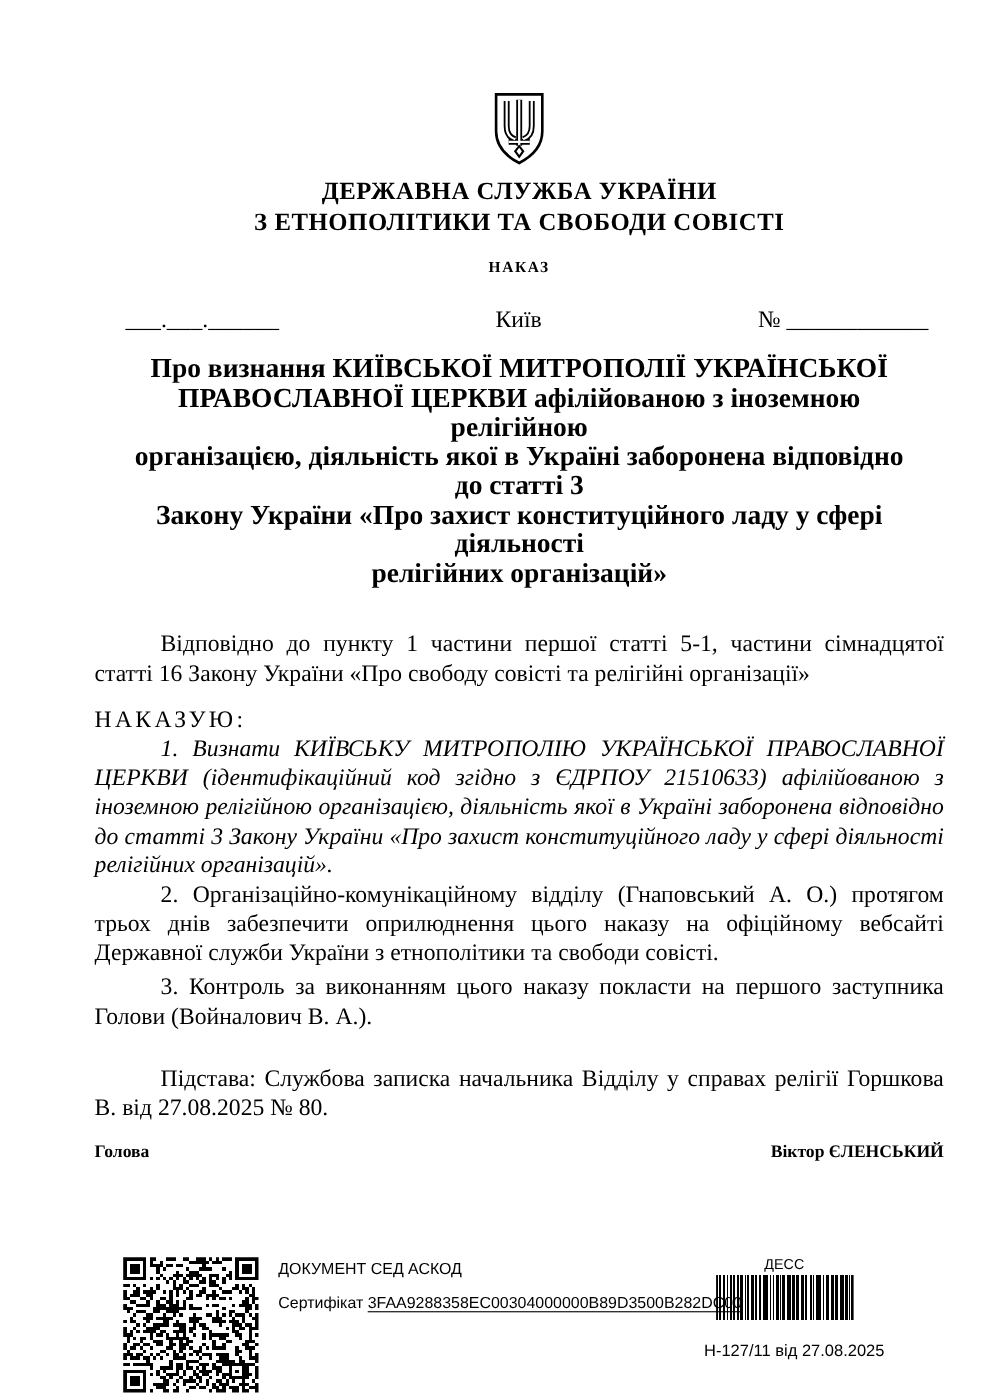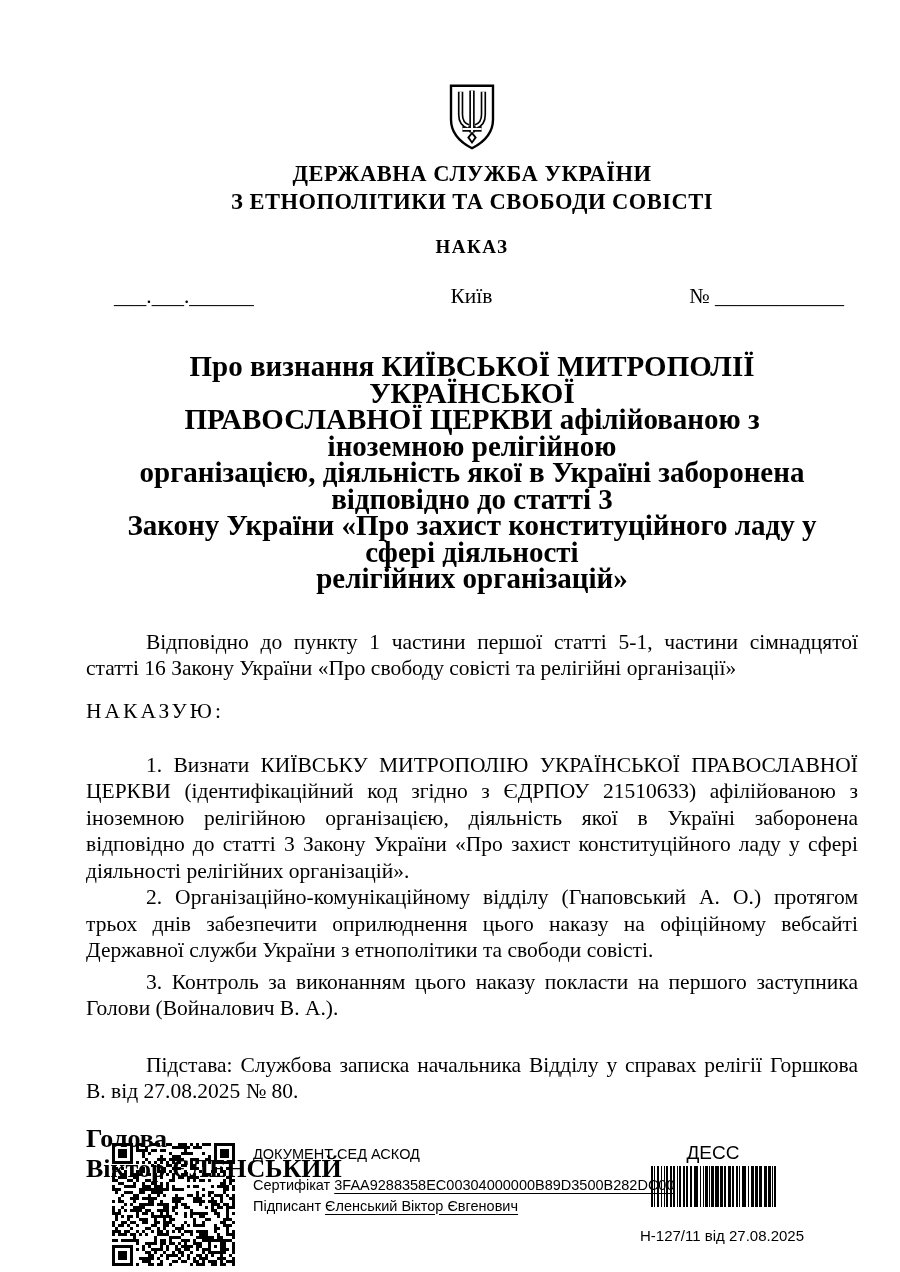--- a/index.html
+++ b/index.html
@@ -3,42 +3,42 @@
 <meta charset="utf-8">
 <style>
   html,body{margin:0;padding:0;background:#fff;}
   .page{
     position:relative;width:900px;height:1272px;background:#ffffff;color:#000;
     font-family:"Liberation Serif",serif;overflow:hidden;
   }
   .content{position:absolute;left:86px;top:0;width:772px;}
   .emblem{display:block;margin:82px auto 0 auto;width:60px;height:70px;}
   .org{margin-top:8px;text-align:center;font-weight:bold;font-size:22.5px;line-height:28px;letter-spacing:.5px;}
-  .doc-type{margin-top:20px;text-align:center;font-weight:bold;font-size:19px;letter-spacing:1.5px;}
+  .doc-type{margin-top:20px;text-align:center;font-weight:bold;font-size:14px;letter-spacing:1.5px;}
   .meta-row{margin-top:26px;display:flex;justify-content:space-between;align-items:baseline;
     font-size:21.5px;padding:0 14px 0 28px;gap:24px;}
-  .subject{margin:44px auto 0 auto;width:706px;text-align:center;font-weight:bold;
-    font-size:29px;line-height:26.5px;white-space:pre-line;}
+  .subject{margin:20px auto 0 auto;width:706px;text-align:center;font-weight:bold;
+    font-size:25px;line-height:26.5px;white-space:pre-line;}
   .para{margin:0;font-size:21.5px;line-height:26.5px;text-align:justify;text-indent:60px;}
   .preamble{margin-top:37px;}
   .order-word{margin-top:17px;font-weight:normal;font-size:21.5px;letter-spacing:3px;}
-  .item-1{margin-top:28px;}
+  .item-1{font-style:italic;}
   .item-3{margin-top:5px;}
   .basis{margin-top:30px;}
-  .sign-row{margin-top:19px;display:flex;justify-content:space-between;font-weight:bold;font-size:26px;flex-direction:column;}
+  .sign-row{margin-top:19px;display:flex;justify-content:space-between;font-weight:bold;font-size:16px;}
 
   .stamp{position:absolute;left:0;top:1136px;width:821px;height:136px;
     font-family:"Liberation Sans",sans-serif;color:#000000;}
   .qr{position:absolute;left:112px;top:7px;width:123px;height:123px;}
   .stamp-text{position:absolute;left:253px;top:10px;font-size:14.5px;}
   .stamp-sys{margin-bottom:13px;}
   .stamp-line{line-height:20.5px;}
   .u{text-decoration:underline;text-underline-offset:3px;}
   .reg{position:absolute;left:640px;top:6px;width:146px;text-align:center;}
-  .reg-label{font-size:19px;}
+  .reg-label{font-size:13px;}
   .barcode{margin-top:2px;height:41px;}
   .reg-num{margin-top:20px;font-size:15px;white-space:nowrap;}
 </style>
 </head>
 <body>
 
 <div class="page">
   <div class="content">
 
     <svg class="emblem" viewBox="0 0 100 116" aria-hidden="true">
@@ -872,24 +872,20 @@
           <rect x="37" y="40" width="1" height="1"></rect>
           <rect x="40" y="40" width="1" height="1"></rect>
         </svg></div>
 
     <div class="stamp-text">
       <div class="stamp-sys">ДОКУМЕНТ СЕД АСКОД</div>
       <div class="stamp-line">
         <span>Сертифікат</span>
         <span class="u">3FAA9288358EC00304000000B89D3500B282DC00</span>
       </div>
-      <div class="stamp-line">
-        <span>Підписант</span>
-        <span class="u">Єленський Віктор Євгенович</span>
-      </div>
     </div>
 
     <div class="reg">
       <div class="reg-label">ДЕСС</div>
       <div class="barcode"><svg width="125" height="41" viewBox="0 0 125 41" shape-rendering="crispEdges" fill="#000">
             <rect x="0" y="0" width="2" height="41"></rect>
             <rect x="3" y="0" width="1" height="41"></rect>
             <rect x="6" y="0" width="2" height="41"></rect>
             <rect x="10" y="0" width="1" height="41"></rect>
             <rect x="13" y="0" width="1" height="41"></rect>

